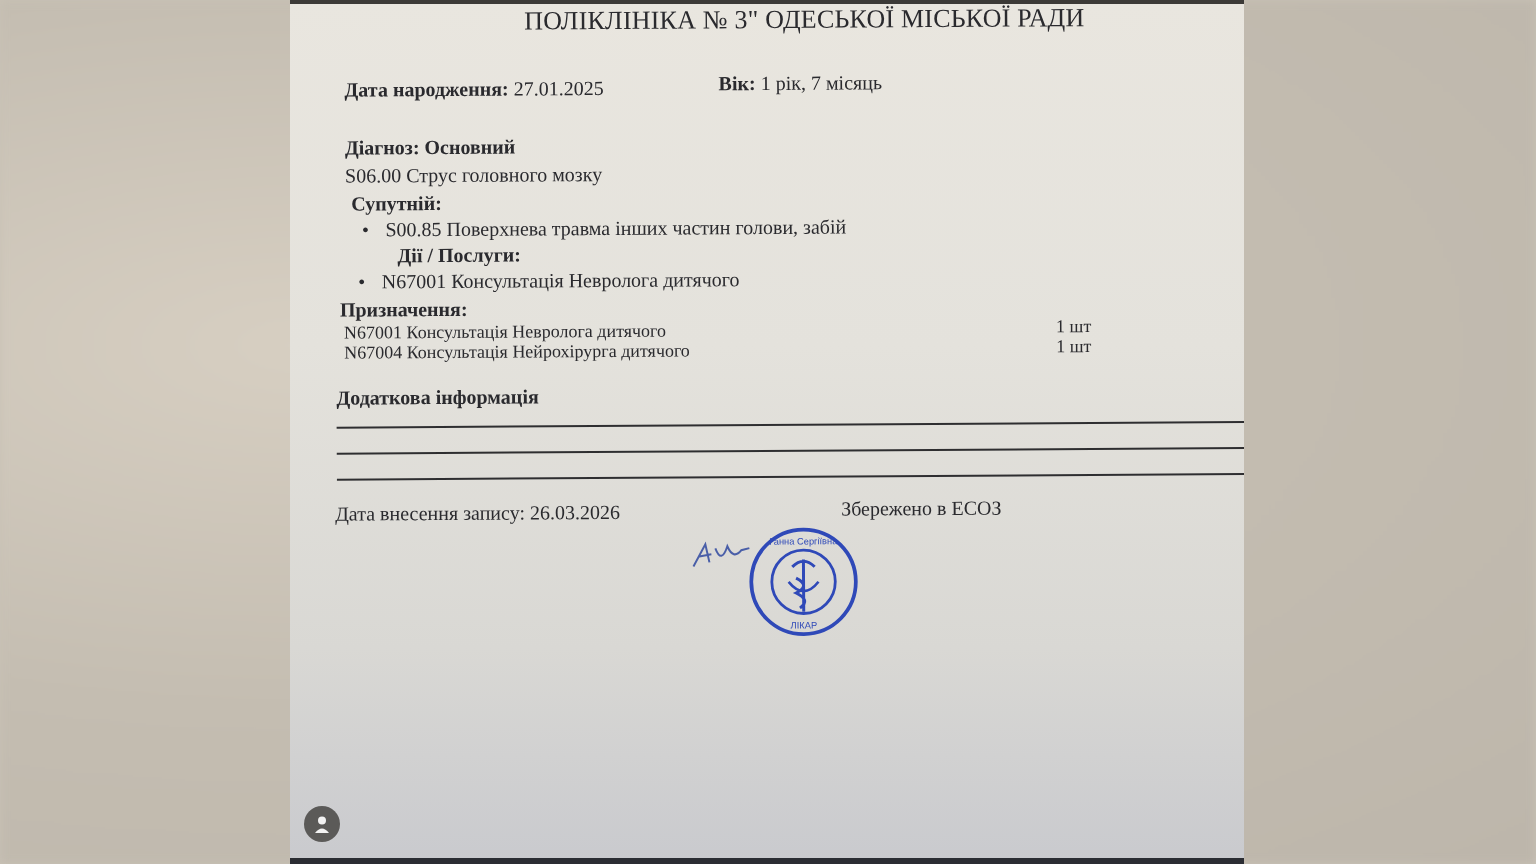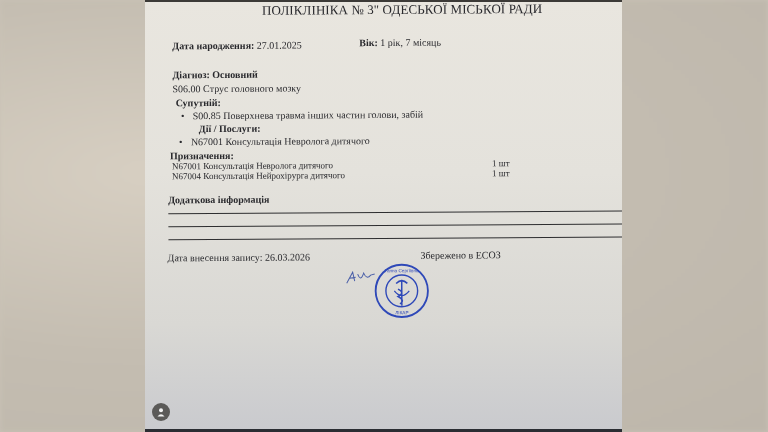--- a/index.html
+++ b/index.html
@@ -30,21 +30,21 @@
       transform: rotate(-0.35deg);
       transform-origin: 50% 0;
     }
     .title {
       position: absolute; left: 117px; top: 2px; font-size: 13px; letter-spacing: 0.1px;
       color: #2a2a2e;
     }
     .row { position: absolute; font-size: 10px; white-space: nowrap; }
     .b { font-weight: bold; }
     .bullet::before { content: "•"; display: inline-block; width: 20px; text-align: center; }
-    .qty { position: absolute; font-size: 10px; }
+    .qty { position: absolute; font-size: 10px; margin-left: 36px; }
     .line { position: absolute; height: 1px; background: #2e2e30; }
     .stamp {
       position: absolute; left: 227px; top: 263px; width: 56px; height: 56px;
     }
     .sig {
       position: absolute; left: 198px; top: 268px;
     }
     .avatar {
       position: absolute; left: 152px; top: 403px; width: 18px; height: 18px; border-radius: 50%;
       background: #5b5a58; display: flex; align-items: center; justify-content: center;

